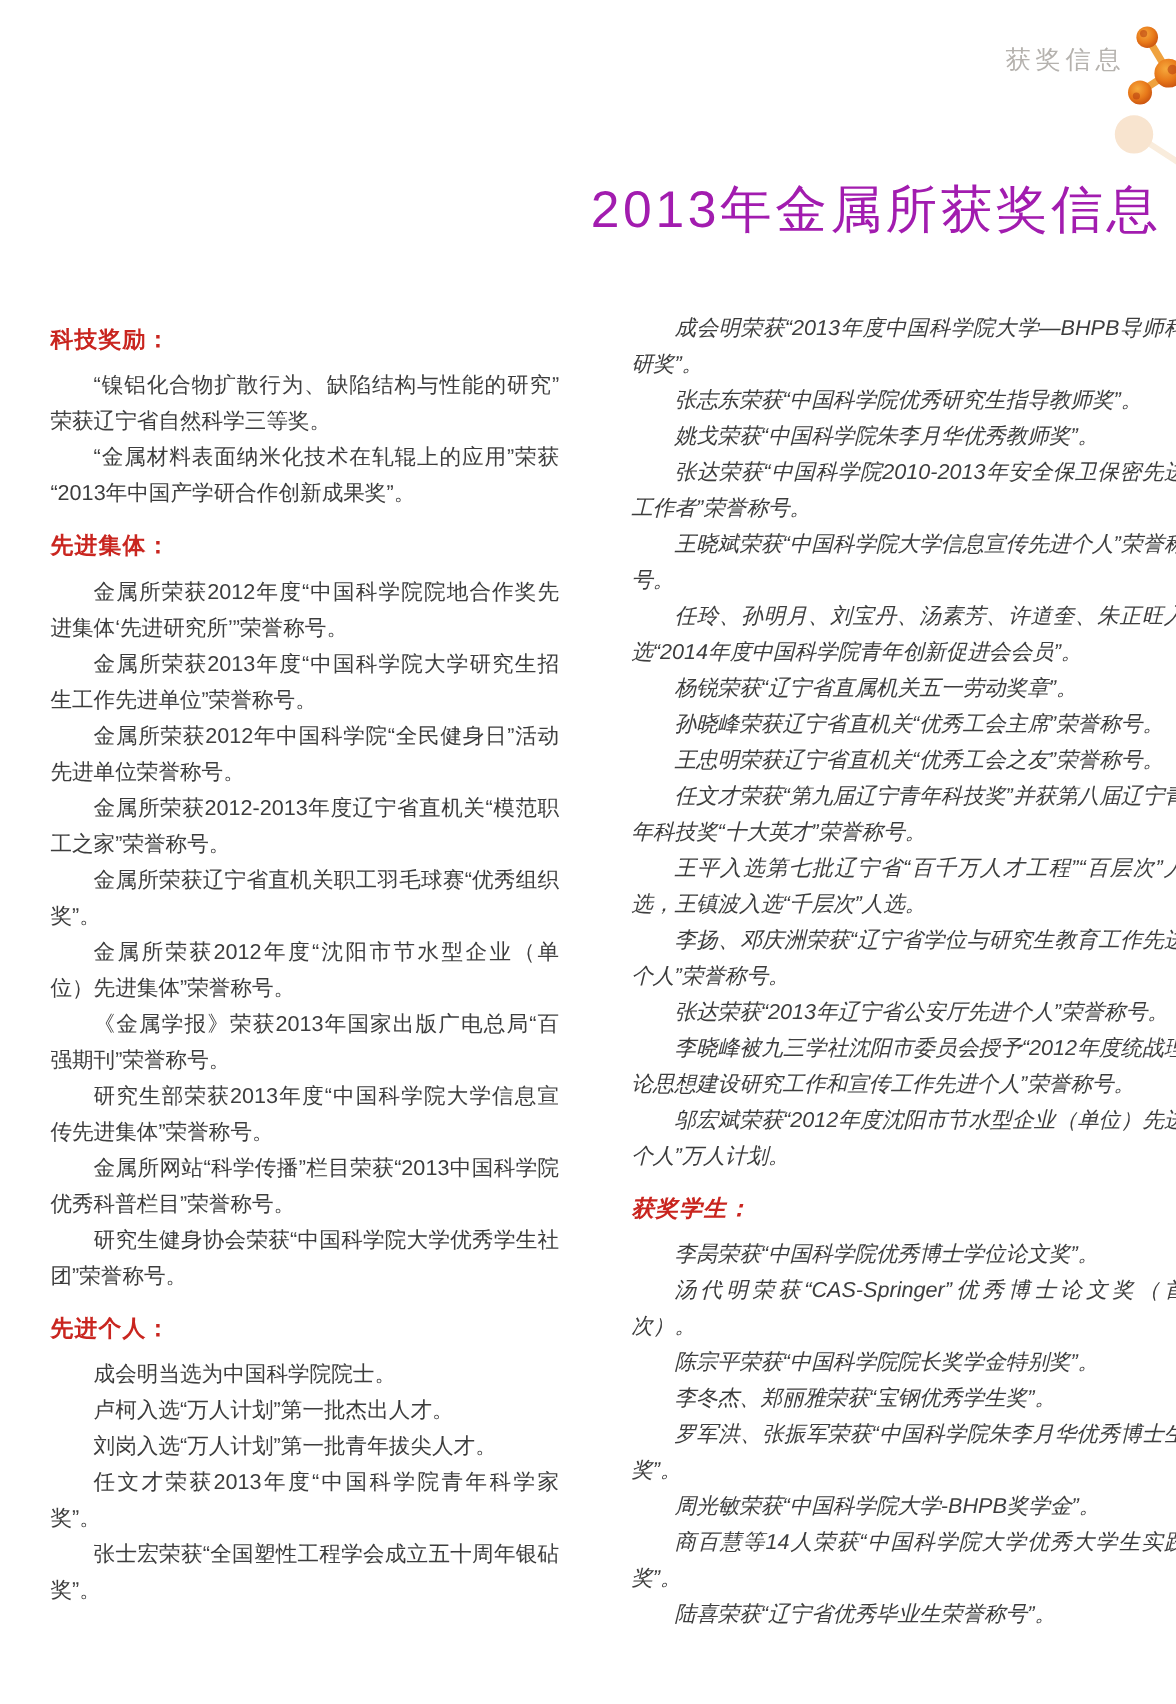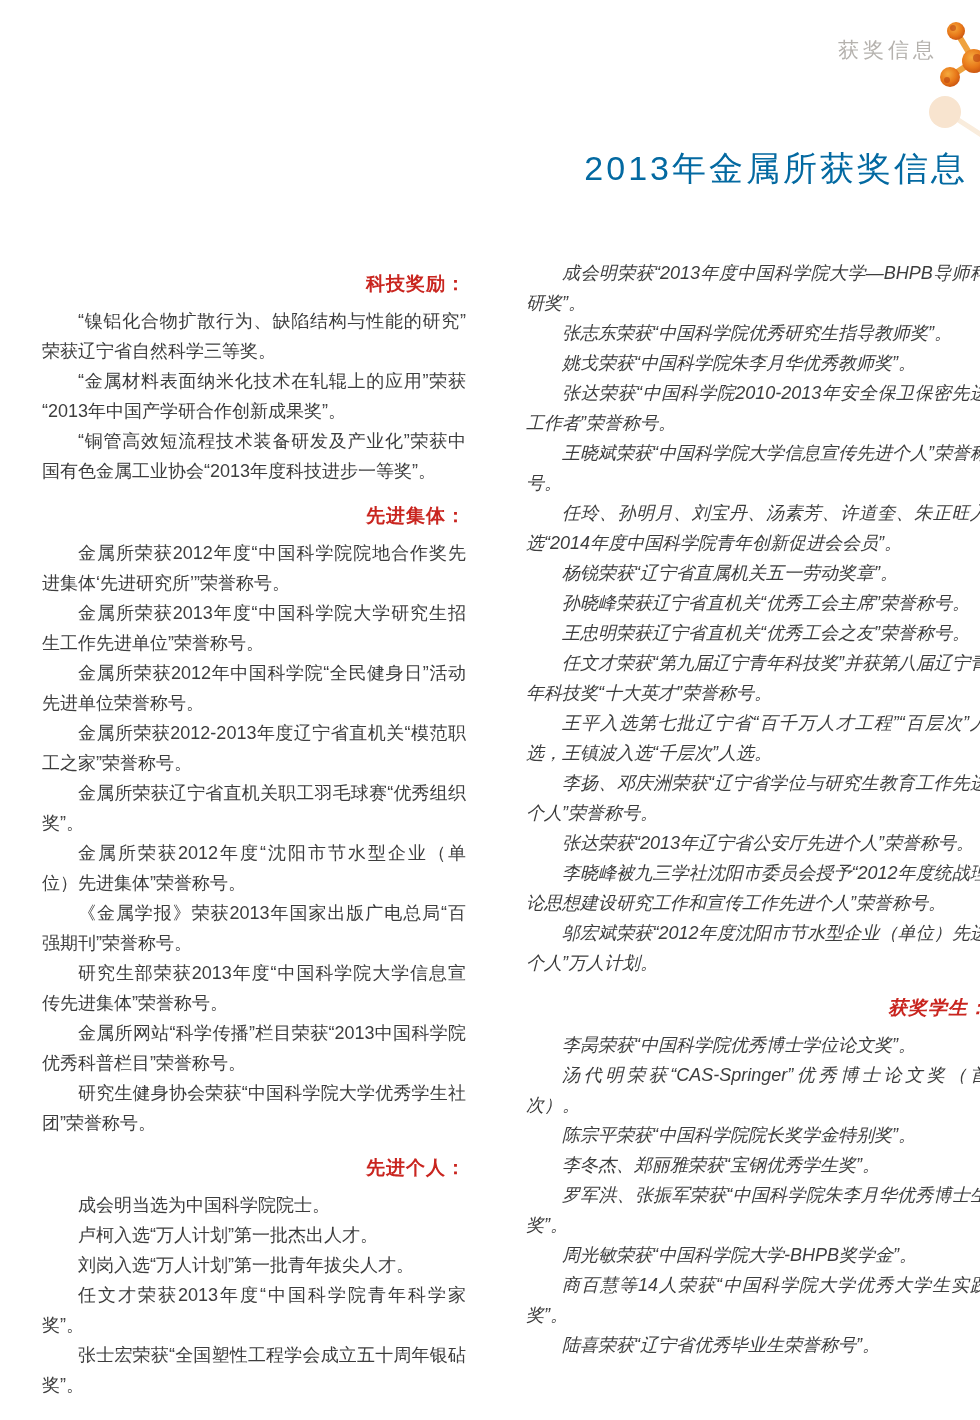--- a/index.html
+++ b/index.html
@@ -24,37 +24,36 @@
     top: 10px;
     left: 888px;
     width: 92px;
     height: 150px;
   }
   .doc-title {
     position: absolute;
     top: 146px;
     right: 12px;
     margin: 0;
-    font-size: 34px;
+    font-size: 43px;
     font-weight: 400;
     letter-spacing: 3px;
-    color: #0369a1;
+    color: #a21caf;
     white-space: nowrap;
   }
   .col { position: absolute; }
   .col-left  { left: 42px;  top: 272px; width: 424px; }
   .col-right { left: 526px; top: 258px; width: 462px; font-style: italic; }
   .col h2 {
     margin: 18px 0 10px 0;
     font-size: 19px;
     line-height: 24px;
     font-weight: 600;
     letter-spacing: 1px;
     color: #c9251f;
-    text-align: right;
   }
   .col section:first-child h2 { margin-top: 0; }
   .col p {
     margin: 0;
     font-size: 18px;
     line-height: 30px;
     color: #3d3d3d;
     text-align: justify;
     text-indent: 2em;
   }
@@ -90,21 +89,20 @@
     <circle cx="59" cy="70" r="3" fill="#b4380c" opacity="0.55"></circle>
   </svg>
 
   <h1 class="doc-title">2013年金属所获奖信息</h1>
 
   <div class="col col-left">
     <section>
       <h2>科技奖励：</h2>
       <p>“镍铝化合物扩散行为、缺陷结构与性能的研究”荣获辽宁省自然科学三等奖。</p>
       <p>“金属材料表面纳米化技术在轧辊上的应用”荣获“2013年中国产学研合作创新成果奖”。</p>
-      <p>“铜管高效短流程技术装备研发及产业化”荣获中国有色金属工业协会“2013年度科技进步一等奖”。</p>
     </section>
     <section>
       <h2>先进集体：</h2>
       <p>金属所荣获2012年度“中国科学院院地合作奖先进集体‘先进研究所’”荣誉称号。</p>
       <p>金属所荣获2013年度“中国科学院大学研究生招生工作先进单位”荣誉称号。</p>
       <p>金属所荣获2012年中国科学院“全民健身日”活动先进单位荣誉称号。</p>
       <p>金属所荣获2012-2013年度辽宁省直机关“模范职工之家”荣誉称号。</p>
       <p>金属所荣获辽宁省直机关职工羽毛球赛“优秀组织奖”。</p>
       <p>金属所荣获2012年度“沈阳市节水型企业（单位）先进集体”荣誉称号。</p>
       <p>《金属学报》荣获2013年国家出版广电总局“百强期刊”荣誉称号。</p>

